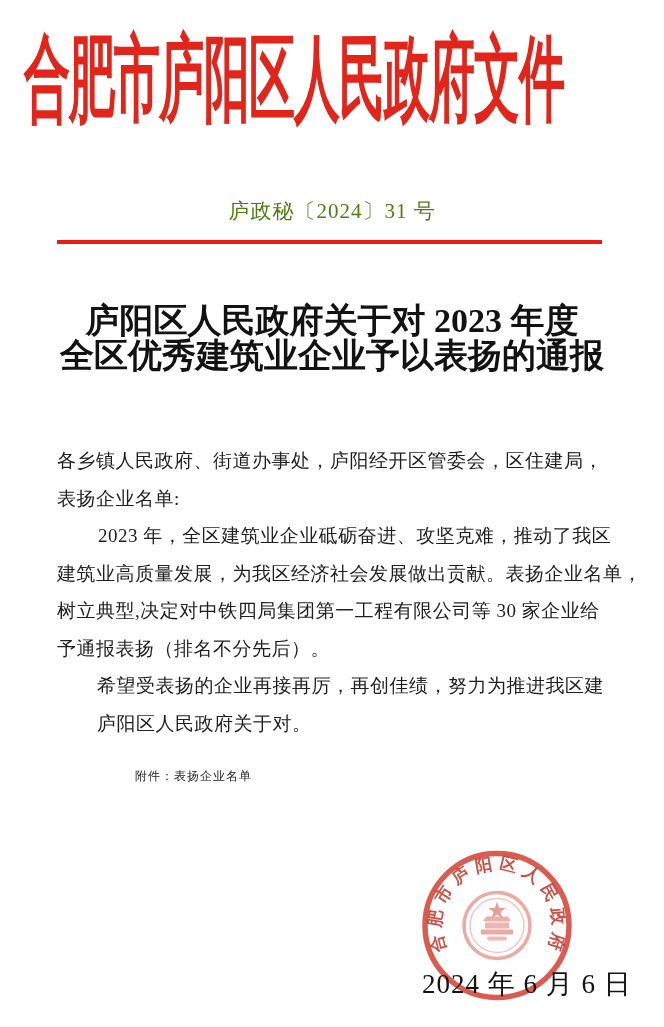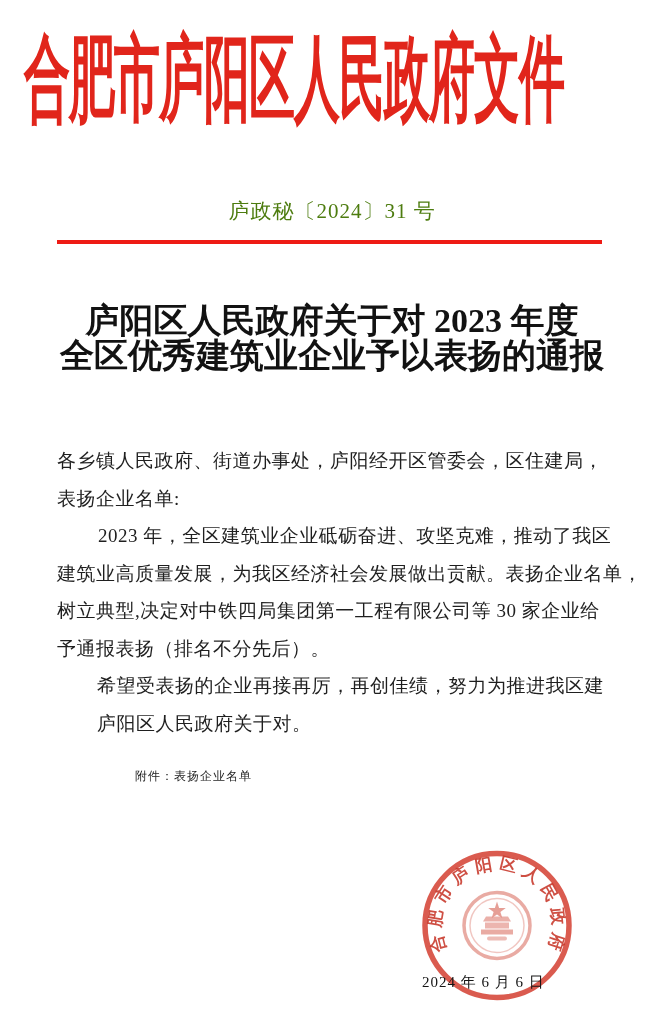--- a/index.html
+++ b/index.html
@@ -95,25 +95,24 @@
   .seal {
     position: absolute;
     top: 843px; left: 417px;
     width: 160px; height: 165px;
   }
 
   
   .doc-date {
     position: absolute;
     top: 966px; left: 422px;
-    font-size: 15px;
+    font-size: 27px;
     color: #141414;
     letter-spacing: 1px;
     z-index: 3;
-    margin-top: 7px;
   }
 </style>
 </head>
 <body>
 
 <div class="page">
 
   <div class="red-header">
     <span class="stretch">合肥市庐阳区人民政府文件</span>
   </div>

